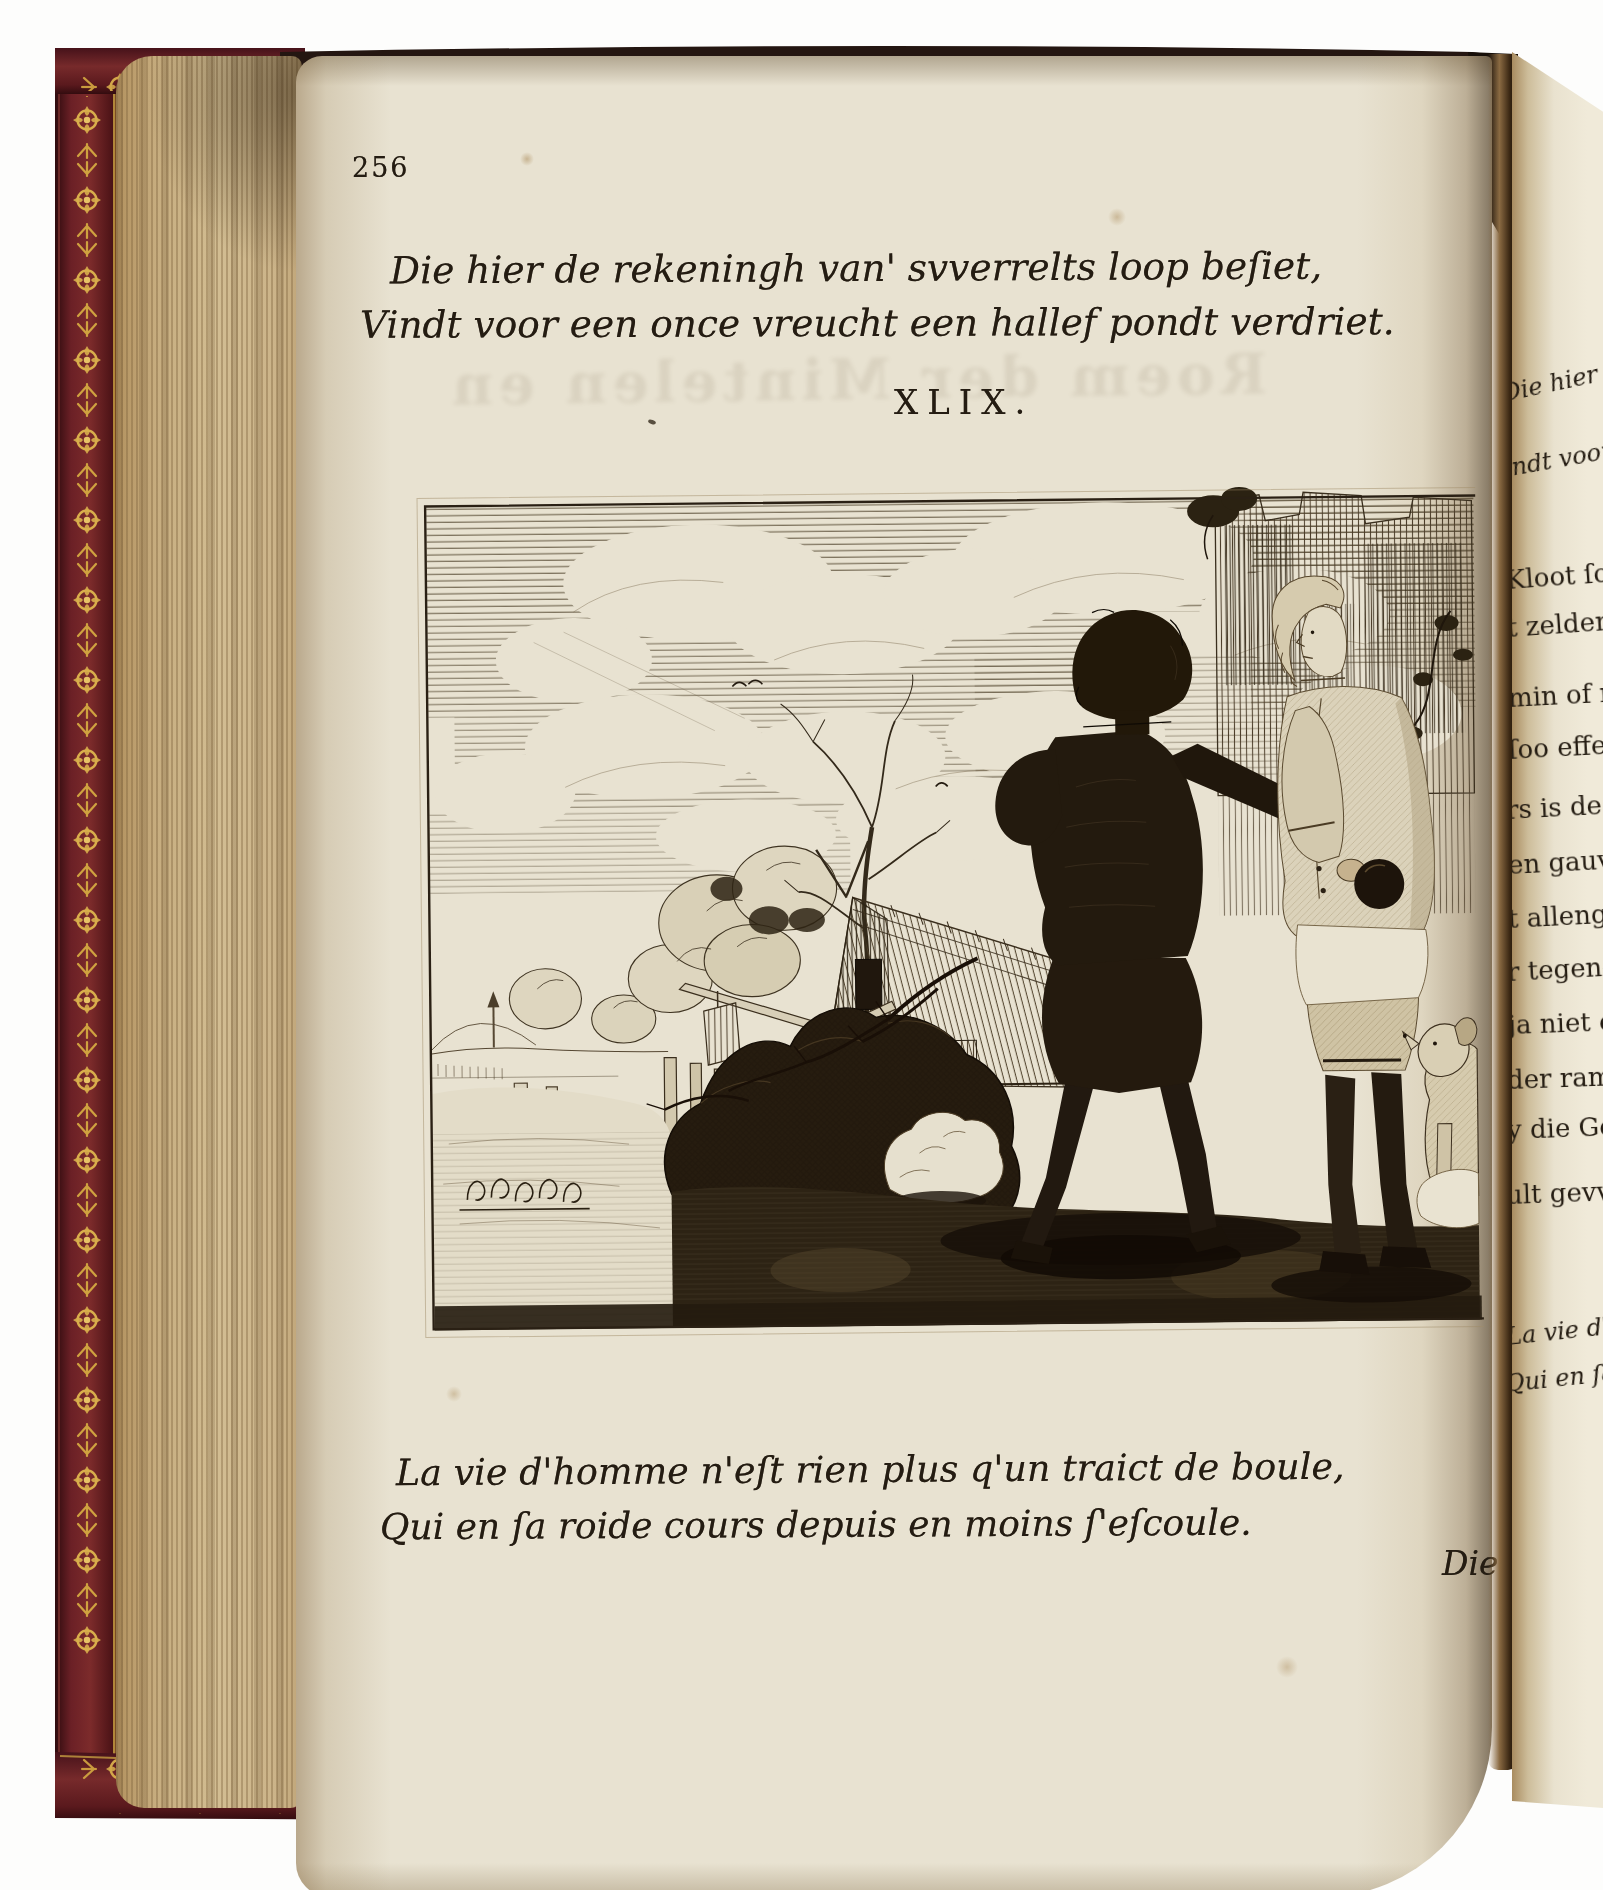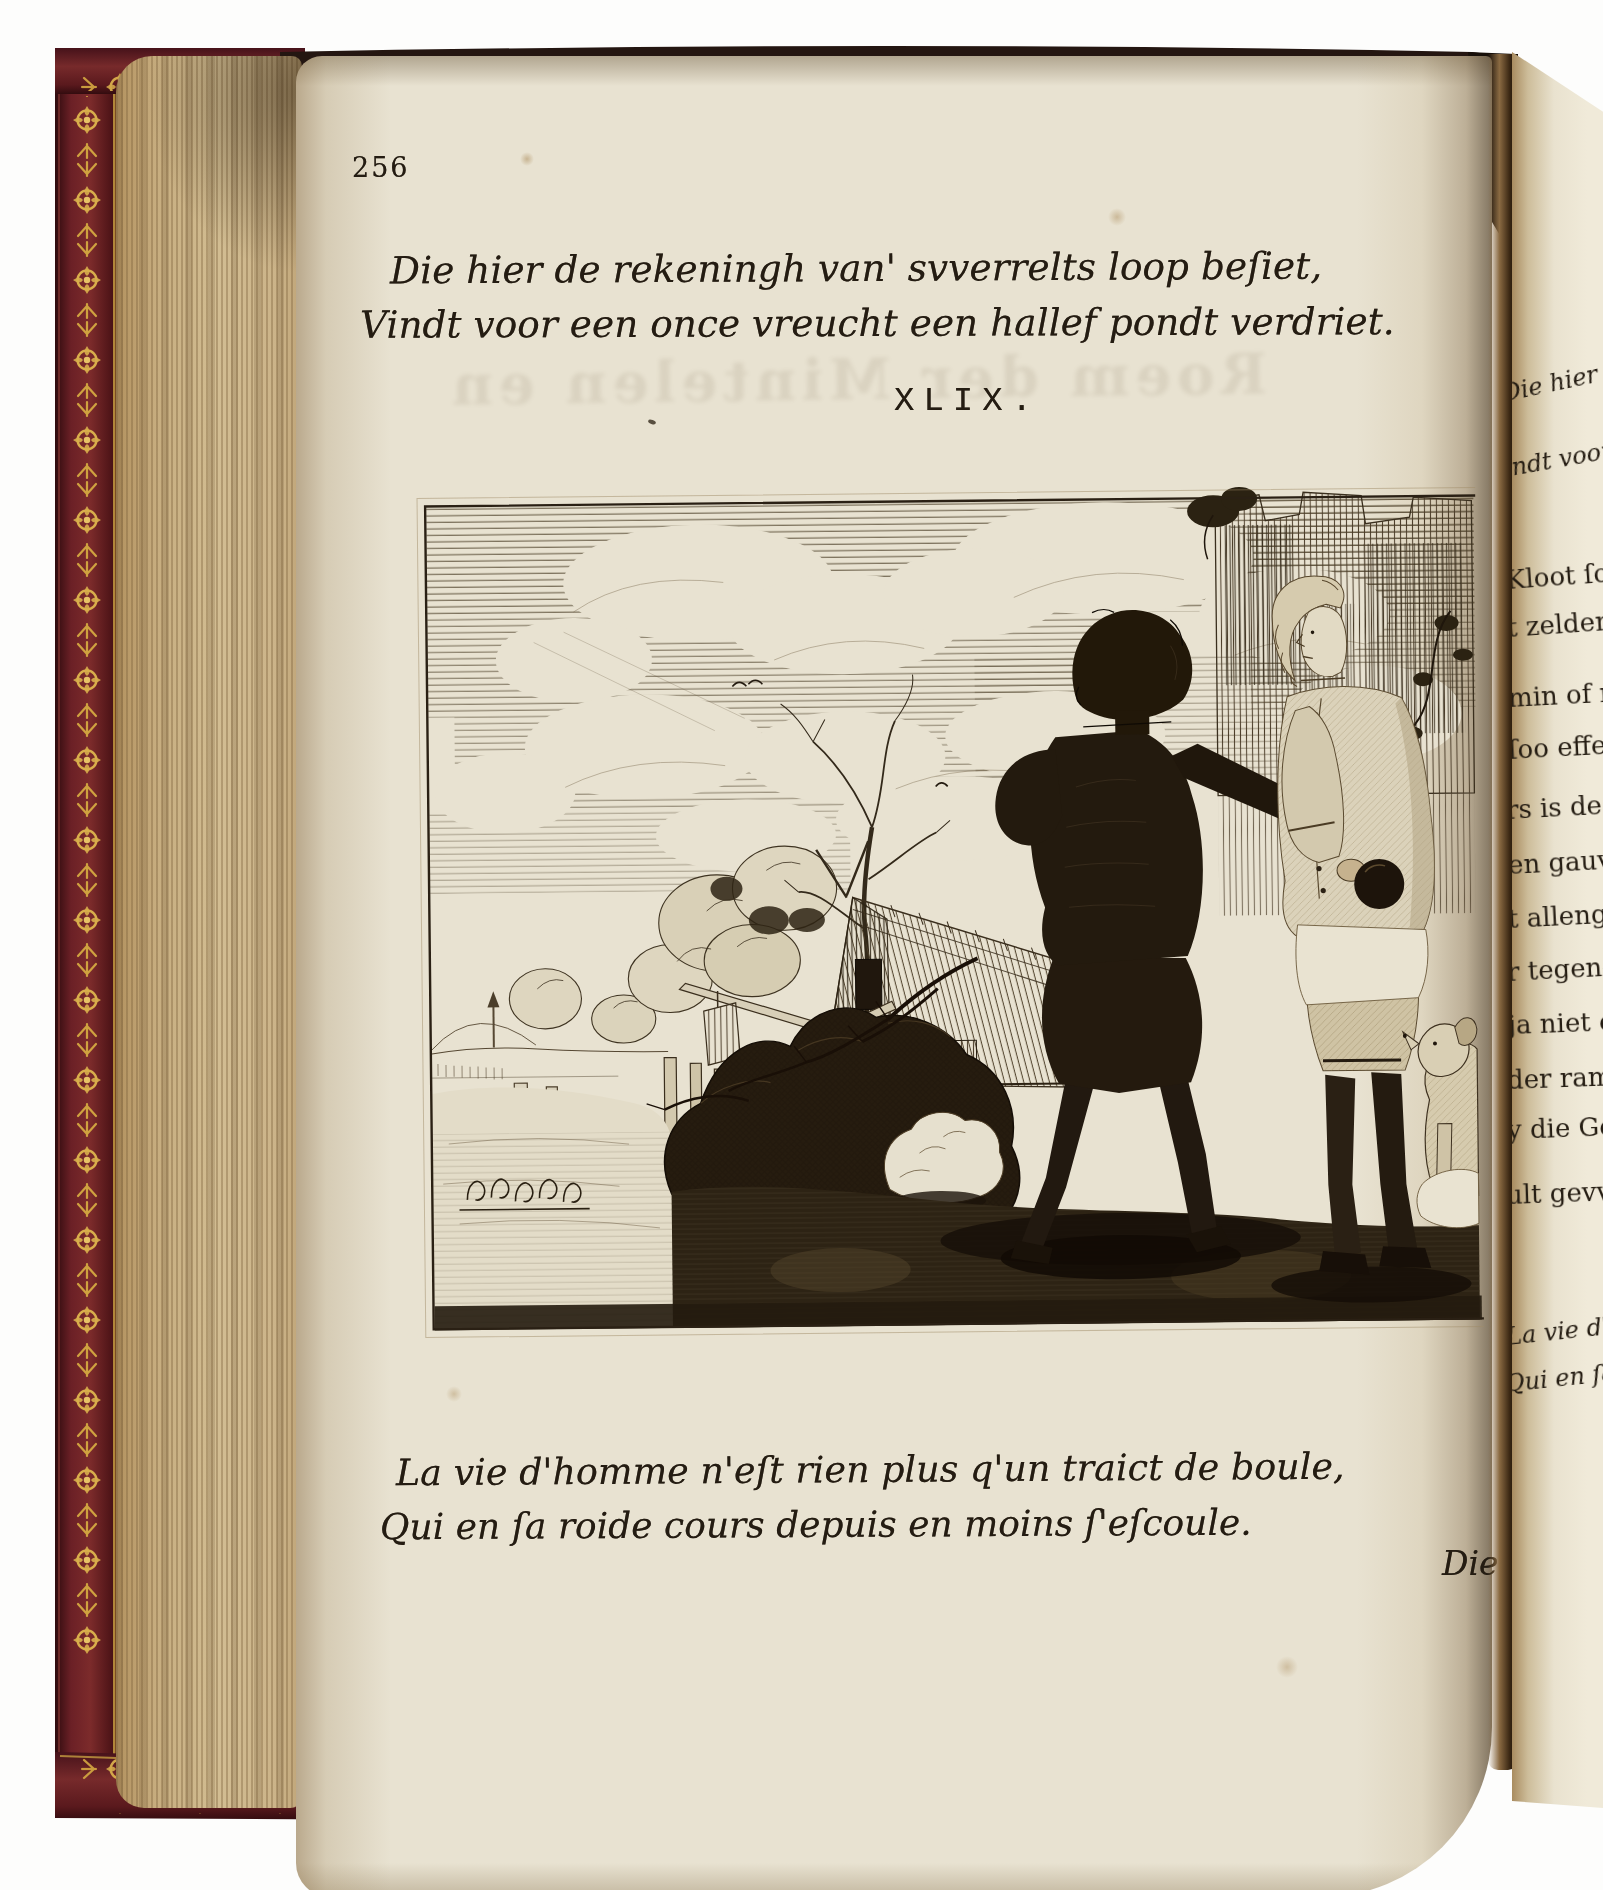--- a/index.html
+++ b/index.html
@@ -28,21 +28,21 @@
     border-radius:0 0 10px 10px;}
   #page-right{left:1512px;top:52px;width:91px;height:1756px;z-index:5;overflow:hidden;
     clip-path:polygon(0 0, 100% 3.4%, 100% 100%, 0 99.6%);
     background:linear-gradient(90deg,#a98c60 0,#cdbd9a 16px,#e9e2cf 42px,#f0ead9 75px);}
   
   .ink{color:#241c12;text-shadow:0 0 .6px rgba(36,28,18,.65);white-space:nowrap;}
   .it{font-style:italic;}
   #page-number{left:56px;top:96px;font-size:27px;letter-spacing:2px;}
   #dutch1{left:94px;top:190px;font-size:37.5px;transform:rotate(-.3deg);}
   #dutch2{left:64px;top:245px;font-size:37.5px;transform:rotate(-.2deg);}
-  #heading{left:598px;top:326px;font-size:34px;letter-spacing:9px;font-family:Liberation Mono, monospace;}
+  #heading{left:598px;top:326px;font-size:34px;letter-spacing:9px;}
   #ghost-heading{left:150px;top:290px;font-size:56px;font-weight:bold;letter-spacing:6px;
     color:#6b5a3e;opacity:.11;transform:scaleX(-1) rotate(.8deg);filter:blur(2px);white-space:nowrap;}
   #french1{left:100px;top:1392px;font-size:36.5px;transform:rotate(-.4deg);}
   #french2{left:84px;top:1448px;font-size:36px;transform:rotate(-.3deg);}
   #catchword{left:1146px;top:1488px;font-size:33px;}
   #etch-wrap{left:120px;top:432px;width:1064px;height:848px;transform:rotate(-.6deg);}
   .spot{border-radius:50%;pointer-events:none;}
   
   .frag{position:absolute;white-space:nowrap;color:#241c12;filter:blur(.35px);
         transform-origin:0 50%;font-size:26px;}

